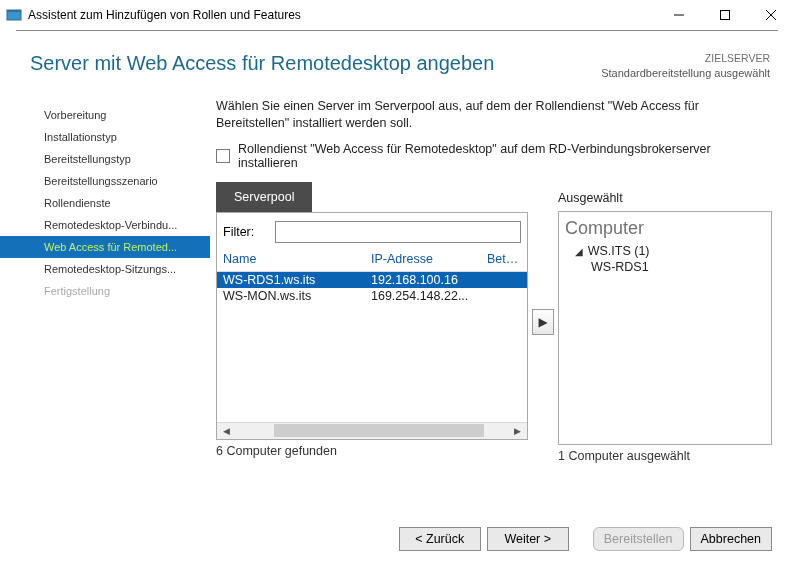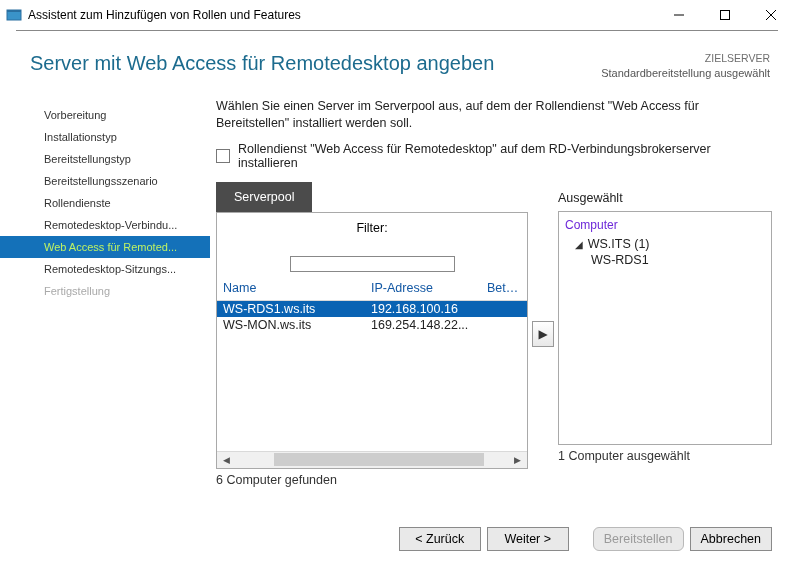--- a/index.html
+++ b/index.html
@@ -29,38 +29,38 @@
   .chkrow { display: flex; align-items: center; gap: 8px; margin-bottom: 12px; font-size: 12.5px; color:#222;}
   .chkbox { width: 14px; height: 14px; border: 1px solid #777; background:#fff;}
 
   .cols { display: flex; }
   .leftcol { width: 312px; }
   .midcol { width: 30px; display: flex; align-items: center; justify-content: center;}
   .rightcol { flex: 1; }
 
   .tab { display:inline-block; background:#4b4b4b; color:#fff; font-size:12.5px; padding:8px 18px; }
   .poolbox { border:1px solid #a9a9a9; background:#fff; }
-  .filterrow { display:flex; align-items:center; padding:8px 6px; gap:21px;flex-direction:column;}
+  .filterrow { display:flex; align-items:center; padding:8px 6px; gap:21px;}
   .filterrow label { font-size:12.5px;}
   .filterrow input { flex:1; height:22px; border:1px solid #888; font-size:12px; padding:0 4px;}
   .colheads { display:flex; padding:1px 6px 5px 6px; font-size:12.5px; color:#1358a4; border-bottom:1px solid #d9d9d9;}
   .ch-name{ width:148px;} .ch-ip{ width:116px;} .ch-os{flex:1; overflow:hidden; text-overflow:ellipsis; white-space:nowrap;}
   .rows { height:150px; overflow:hidden; position:relative;}
   .row { display:flex; font-size:12.5px; padding:1px 6px; color:#222;}
   .row.sel { background:#0a63b3; color:#fff;}
   .r-name{width:148px; white-space:nowrap; overflow:hidden;} .r-ip{width:116px; white-space:nowrap; overflow:hidden;} .r-os{flex:1;}
   .hscroll { height:17px; background:#f0f0f0; border-top:1px solid #d9d9d9; display:flex; align-items:center; justify-content:space-between; padding:0 2px;}
   .hscroll .thumb{ height:13px; background:#cdcdcd; width:210px; margin-left:14px;}
   .arrbtn{ width:15px; height:15px; display:flex; align-items:center; justify-content:center; font-size:9px; color:#555;}
 
   .count { font-size:12.5px; color:#333; padding-top:4px;}
 
   .selhead { font-size:12.5px; color:#222; padding-bottom:6px; padding-top:9px;}
   .selbox { border:1px solid #a9a9a9; height:234px; background:#fff; padding:6px;}
-  .selbox .clabel{ color:#6d28d9; font-size:12px;}
+  .selbox .clabel{ color:#737373; font-size:18px;}
   .treeitem{ font-size:12.5px; padding:5px 0 1px 10px; color:#222;}
   .treeitem::before{ content:"◢"; font-size:10px; color:#333; margin-right:5px;}
   .child{ font-size:12.5px; padding:1px 0 0 26px; color:#222;}
 
   .movebtn{ width:22px; height:26px; border:1px solid #999; background:linear-gradient(#fff,#e8e8e8); display:flex; align-items:center; justify-content:center; font-size:12px; color:#333;}
 
   .dlgbtns { position:absolute; bottom:16px; right:22px; display:flex; gap:6px;}
   .btn { min-width:82px; height:24px; border:1px solid #8a8a8a; background:#e9e9e9; font-size:12.5px; display:flex; align-items:center; justify-content:center; padding:0 10px; color:#000;}
   .btn.disabled{ color:#9a9a9a; border-color:#b9b9b9;border-radius:6px;}
   .spacer{ width:12px;}

